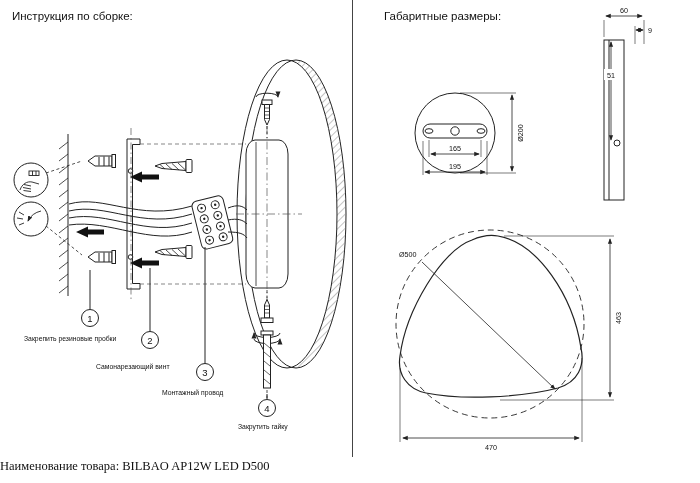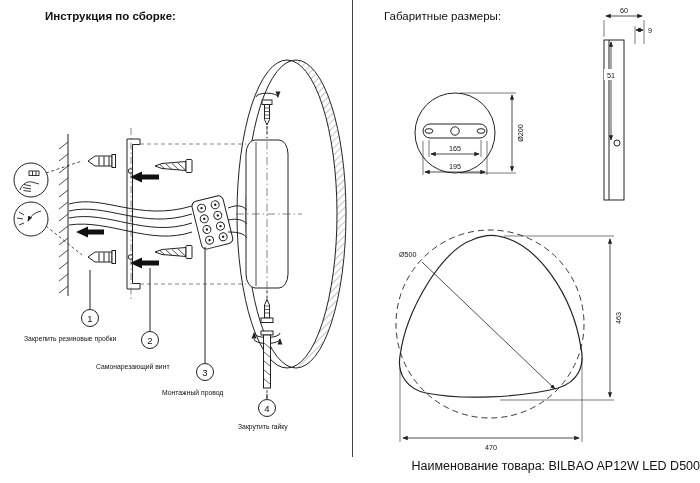--- a/index.html
+++ b/index.html
@@ -2,24 +2,24 @@
 <html><head>
 <meta charset="utf-8">
 <style>
   html,body{margin:0;padding:0;}
   body{
     width:700px;height:483px;position:relative;overflow:hidden;
     background:#ffffff;color:#111;
     font-family:"Liberation Sans", sans-serif;
   }
   .title{position:absolute;top:10px;font-size:11.5px;color:#111;white-space:nowrap;}
-  .title.left{left:45px;font-weight:bold;}
+  .title.left{left:12px;}
   .title.right{left:360px;padding-left:24px;}
   .divider{position:absolute;left:352px;top:0;width:1px;height:457px;background:#444;}
-  .caption{position:absolute;top:459px;left:0;width:700px;text-align:right;font-size:12.5px;color:#111;}
+  .caption{position:absolute;top:459px;left:0;width:700px;text-align:left;font-size:12.5px;color:#111;font-family:Liberation Serif, serif;}
   .svg-abs{position:absolute;top:0;left:0;}
   .svg-right{left:352px;}
   svg text{font-family:"Liberation Sans", sans-serif;fill:#111;}
 </style>
 </head>
 <body>
 
 <div class="title left">Инструкция по сборке:</div>
 <div class="title right">Габаритные размеры:</div>
 <div class="divider"></div>

